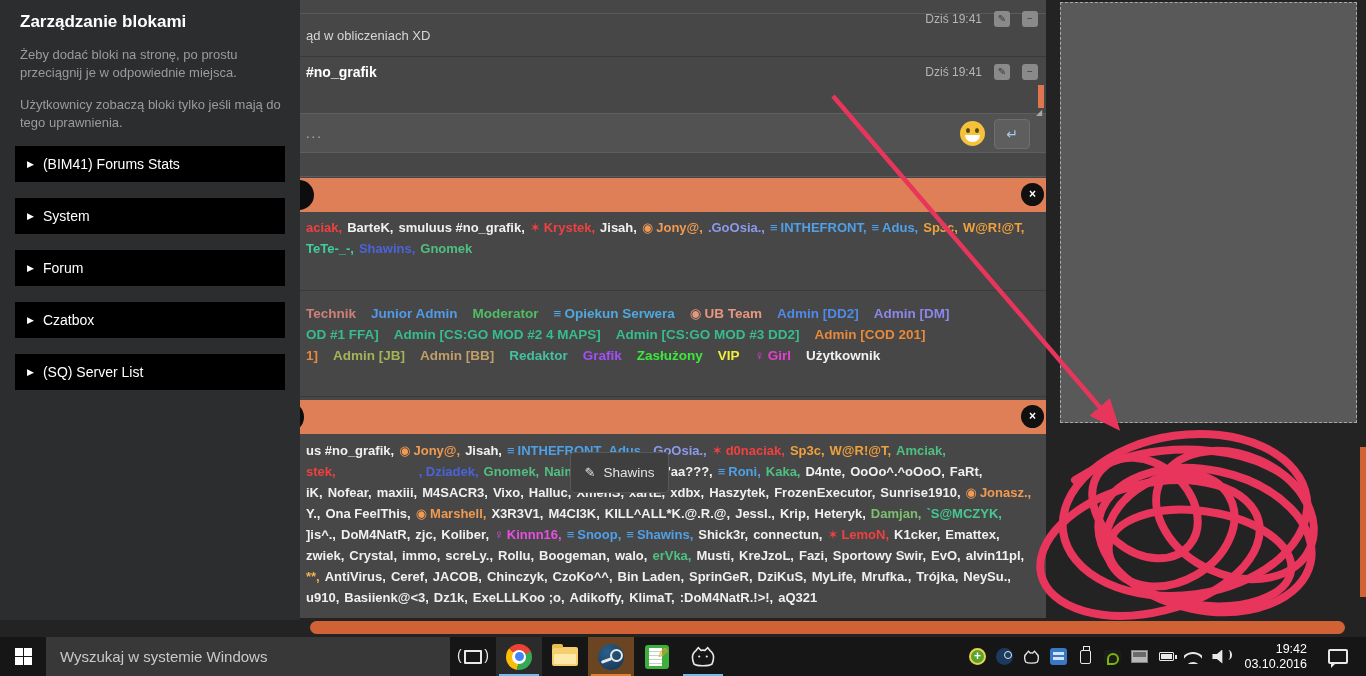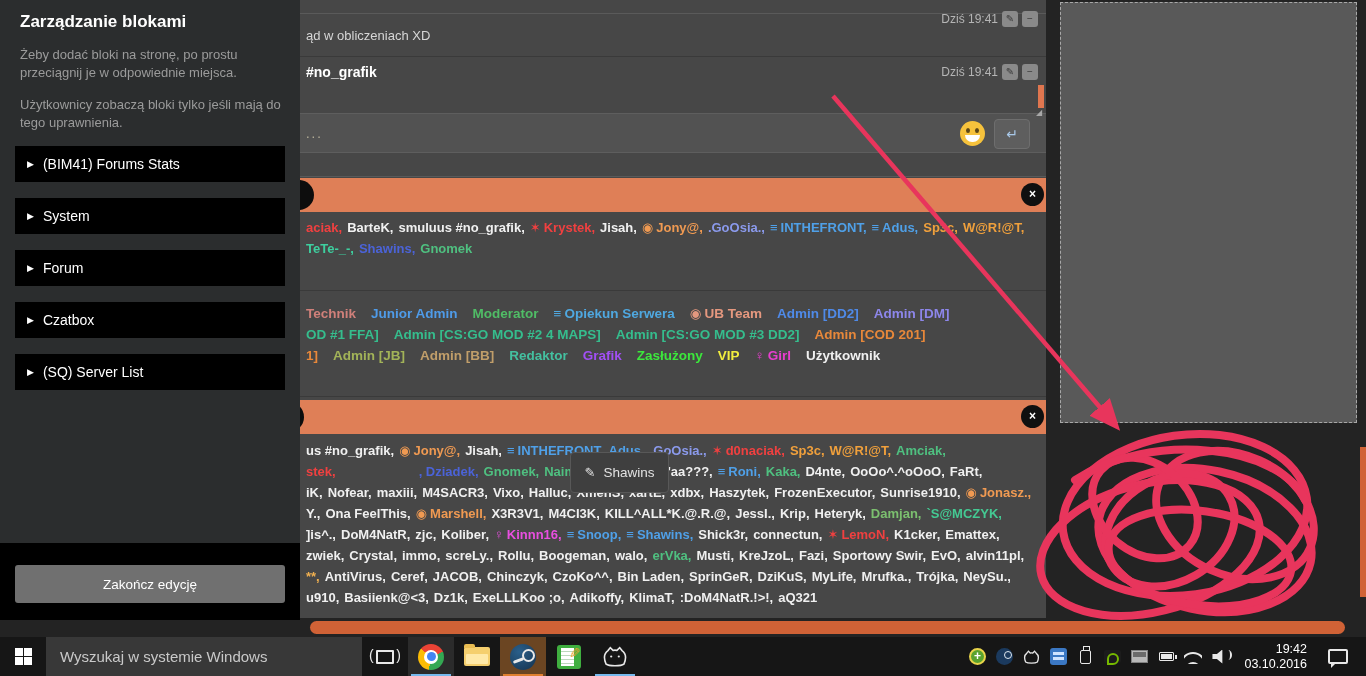--- a/index.html
+++ b/index.html
@@ -3,21 +3,21 @@
 <meta charset="utf-8">
 <style>
   * { margin:0; padding:0; box-sizing:border-box; }
   html,body { width:1366px; height:676px; overflow:hidden; }
   body { font-family:"Liberation Sans", sans-serif; background:#232323; position:relative; }
 
   
   .content { position:absolute; left:300px; top:0; width:746px; height:618px; background:#474747; overflow:hidden; }
   .divider { position:absolute; left:0; width:100%; height:1px; background:#3a3a3a; }
   .divider.lt { background:#5a5a5a; }
-  .msg-time { position:absolute; right:8px; display:flex; align-items:center; gap:4px; color:#b5b5b5; font-size:12px; }
+  .msg-time { position:absolute; right:8px; display:flex; align-items:center; gap:12px; color:#b5b5b5; font-size:12px; }
   .mini-btn { width:16px; height:16px; background:#8a8a8a; border-radius:3px; color:#3a3a3a; font-size:10px; line-height:16px; text-align:center; }
   .msg-text { position:absolute; left:6px; color:#d6d6d6; font-size:13px; }
   .msg-text.bold { color:#fff; font-weight:bold; font-size:14px; }
 
   .chat-input { position:absolute; left:0; top:113px; width:100%; height:40px; background:#525252; border-top:1px solid #5e5e5e; border-bottom:1px solid #5e5e5e; }
   .chat-input .dots { position:absolute; left:6px; top:12px; color:#b9b29b; font-size:13px; letter-spacing:2px; }
   .smiley { position:absolute; left:660px; top:7px; width:25px; height:25px; background:#f6c23c; border-radius:50%; }
   .smiley::before { content:""; position:absolute; left:6px; top:7px; width:4px; height:5px; background:#5c4718; border-radius:50%; box-shadow:9px 0 0 #5c4718; }
   .smiley::after { content:""; position:absolute; left:5px; top:14px; width:15px; height:7px; background:#fff; border-radius:0 0 8px 8px; }
   .send-btn { position:absolute; left:694px; top:5px; width:36px; height:30px; background:#5e5e5e; border:1px solid #6e6e6e; border-radius:4px; color:#a8c8e8; text-align:center; line-height:28px; font-size:14px; }
@@ -54,21 +54,21 @@
   .dropzone { position:absolute; left:1060px; top:2px; width:297px; height:421px; background:#595959; border:1px dashed #a8a8a8; }
   .hscroll { position:absolute; left:310px; top:621px; width:1035px; height:13px; background:#d06236; border-radius:7px; }
   .rvscroll { position:absolute; left:1360px; top:447px; width:6px; height:150px; background:#d06236; }
   #annot { position:absolute; left:0; top:0; width:1366px; height:676px; pointer-events:none; z-index:7; }
 
   
   .taskbar { position:absolute; left:0; top:637px; width:1366px; height:39px; background:#161616; z-index:9; display:flex; align-items:stretch; }
   .tb-btn { width:46px; display:flex; align-items:center; justify-content:center; position:relative; }
   .win-logo { width:17px; height:17px; display:grid; grid-template-columns:8px 8px; grid-template-rows:8px 8px; gap:1px; }
   .win-logo span { background:#fff; }
-  .tb-search { width:316px; background:#383838; display:flex; align-items:center; padding-left:14px; color:#c9c9c9; font-size:15px; }
+  .tb-search { width:404px; background:#383838; display:flex; align-items:center; padding-left:14px; color:#c9c9c9; font-size:15px; }
   .taskview { width:18px; height:14px; border:2px solid #e8e8e8; border-radius:1px; position:relative; }
   .taskview::before,.taskview::after { content:"("; position:absolute; top:-5px; left:-9px; color:#e8e8e8; font-size:14px; }
   .taskview::after { content:")"; left:auto; right:-9px; }
   .underline { position:absolute; bottom:0; left:3px; right:3px; height:2px; background:#76b9ed; }
   .underline.or { background:#e08030; }
   .tb-btn.active-chrome { background:#2b2b2b; }
   .tb-btn.active-steam { background:#6b4522; }
   .chrome-ic { width:26px; height:26px; border-radius:50%; background:conic-gradient(from -50deg,#ea4335 0 115deg,#34a853 115deg 240deg,#fbbc05 240deg 360deg); position:relative; }
   .chrome-ic::before { content:""; position:absolute; left:6px; top:6px; width:14px; height:14px; background:#fff; border-radius:50%; }
   .chrome-ic::after { content:""; position:absolute; left:8.5px; top:8.5px; width:9px; height:9px; background:#4285f4; border-radius:50%; }
@@ -206,23 +206,20 @@
       </div>
       <div class="block-bar">
         <span class="arrow">▶</span>
         <span>Czatbox</span>
       </div>
       <div class="block-bar">
         <span class="arrow">▶</span>
         <span>(SQ) Server List</span>
       </div>
     </div>
-  <div class="sb-bottom">
-    <div class="finish-btn">Zakończ edycję</div>
-  </div>
 </div>
 
 <div class="dropzone"></div>
 <div class="hscroll"></div>
 <div class="rvscroll"></div>
 
 <svg id="annot" viewBox="0 0 1366 676">
   <defs>
     <marker id="ah" markerWidth="7" markerHeight="6" refX="5.6" refY="3" orient="auto">
       <path class="annot-fill" d="M0,0 L7,3 L0,6 Z" fill="#e8355c"></path>

